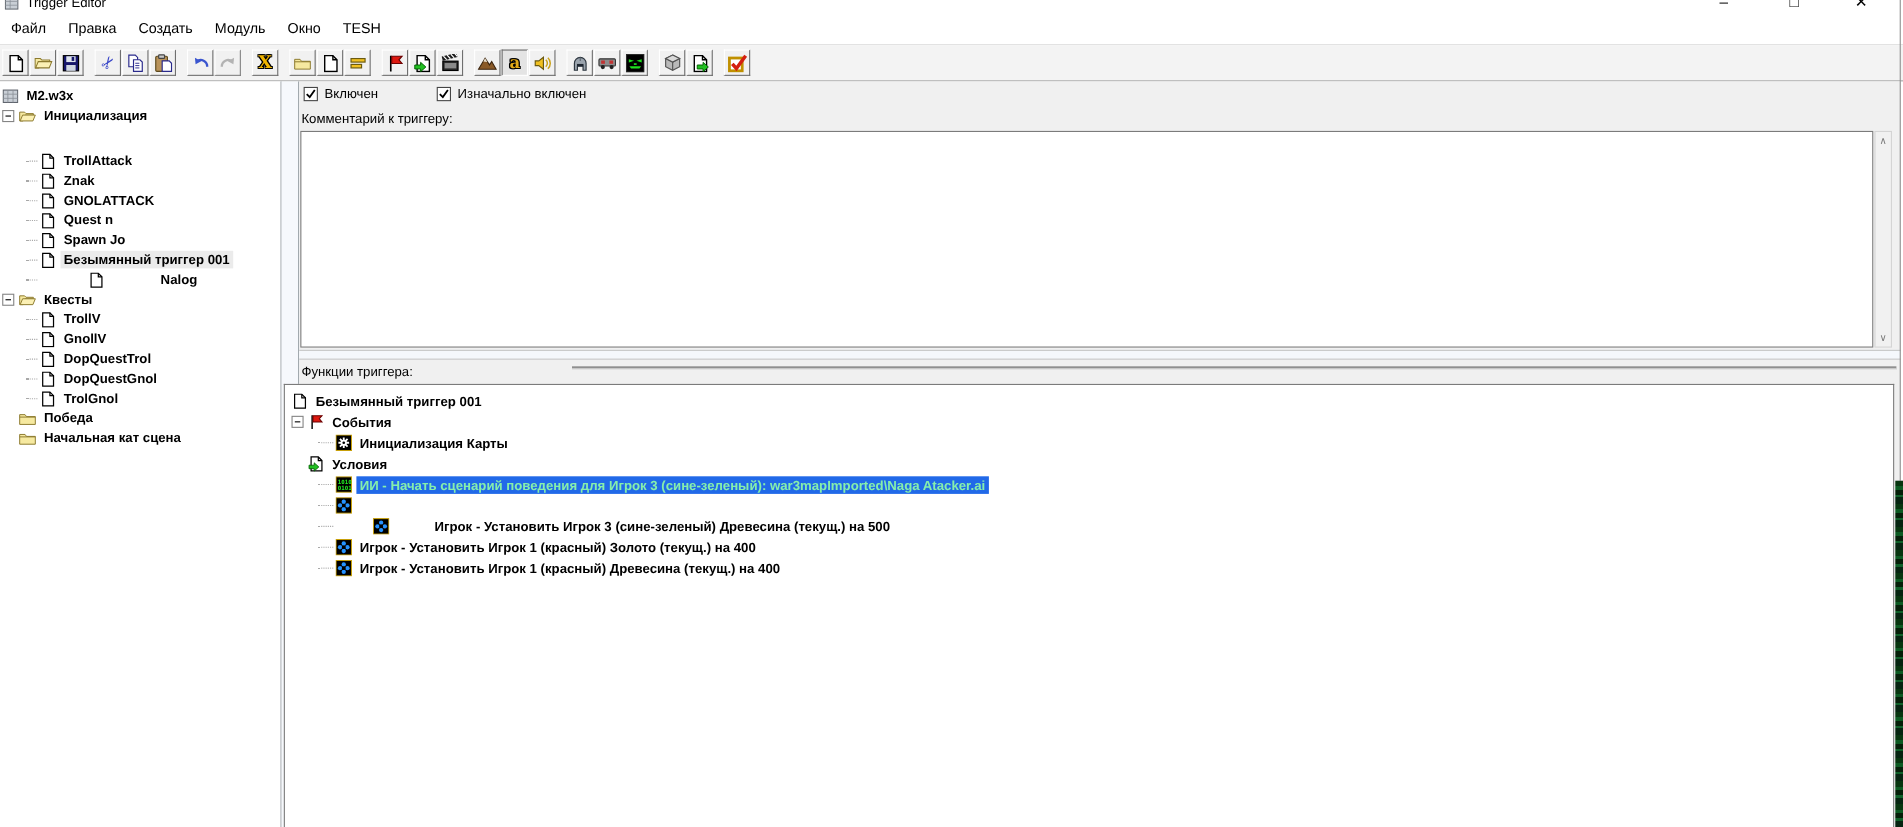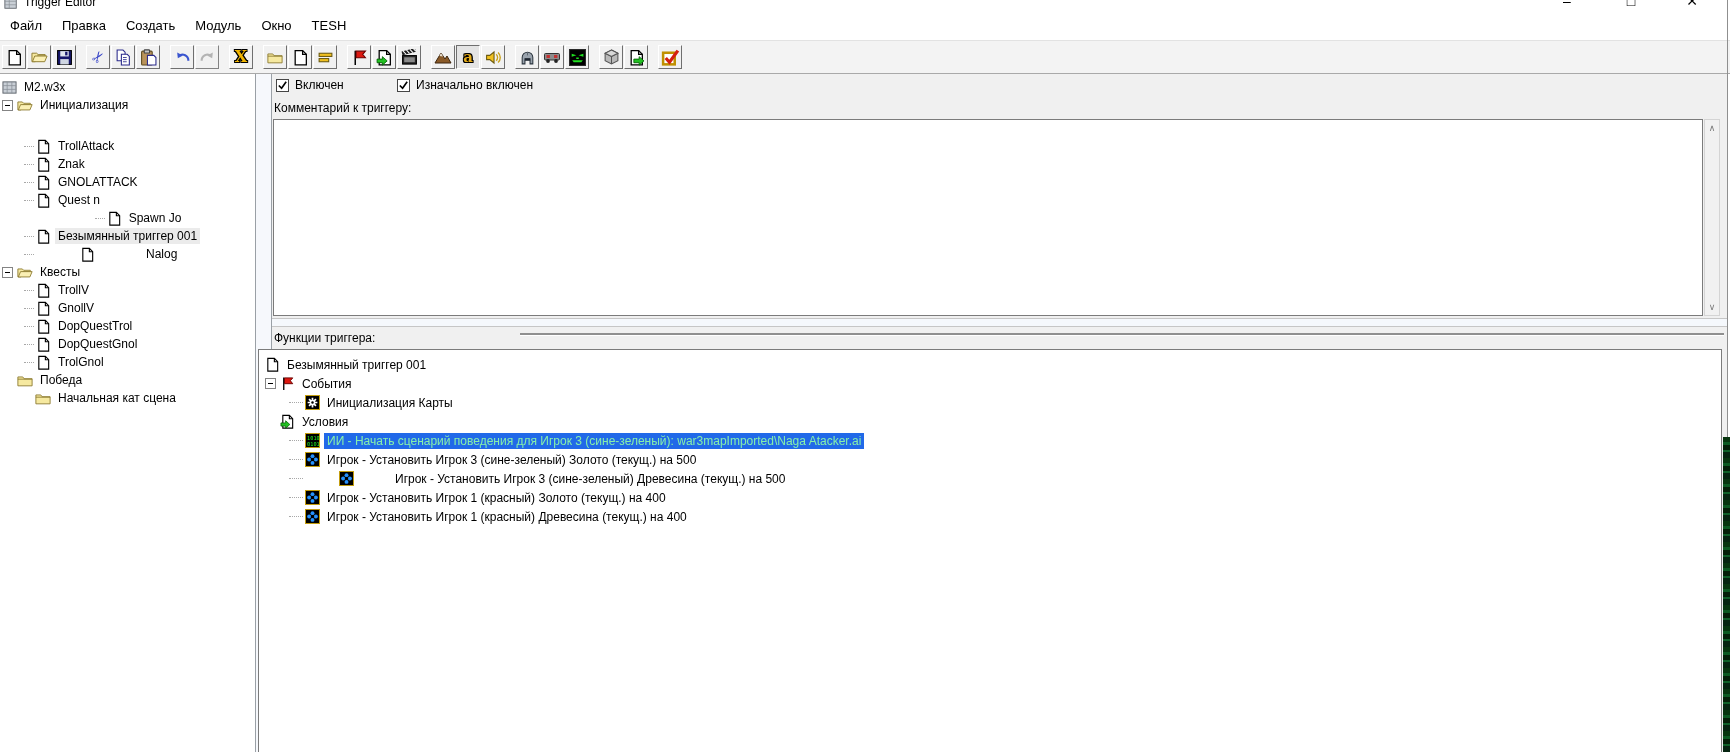--- a/index.html
+++ b/index.html
@@ -39,21 +39,21 @@
   .comment-box{position:absolute;left:273px;top:119px;width:1430px;height:197px;background:#fff;border:1px solid #7b7b7b;box-sizing:border-box;resize:none;font-family:"Liberation Sans",sans-serif;font-size:12px;outline:none;}
   .vscroll{position:absolute;left:1704px;top:119px;width:16px;height:197px;background:#f1f1f1;border:1px solid #d4d4d4;box-sizing:border-box;}
   .vscroll .arr{position:absolute;left:0;width:14px;text-align:center;font-size:9px;color:#7a7a7a;line-height:14px;}
   .hsplit{position:absolute;left:272px;top:318px;width:1456px;height:9px;background:#f5f8fc;border-top:1px solid #c6c6c6;border-bottom:1px solid #c6c6c6;box-sizing:border-box;}
   .groove{position:absolute;left:520px;top:333px;width:1204px;height:2px;background:#8f8f8f;border-bottom:1px solid #ffffff;}
 
   
   .fn-tree{position:absolute;left:258px;top:349px;width:1464px;height:403px;background:#fff;border:1px solid #7b7b7b;border-bottom:none;box-sizing:border-box;overflow:hidden;padding-top:5px;}
 
   
-  .trow{display:flex;align-items:center;white-space:nowrap;cursor:default;}
+  .trow{display:flex;align-items:center;white-space:nowrap;cursor:default;font-weight:bold;}
   .trow .ticon{display:inline-flex;align-items:center;justify-content:center;flex:none;margin-right:4px;}
   .trow .tlabel{font-size:12px;color:#000;padding:1px 3px;}
   .trow .tlabel.sel-inactive{background:#ebebeb;}
   .trow .tlabel.sel-active{background:#2169e8;color:#86efac;}
   .expander{width:11px;height:11px;background:#fff;border:1px solid #848484;box-sizing:border-box;position:relative;flex:none;margin-right:4px;}
   .expander::after{content:"";position:absolute;left:2px;top:4px;width:5px;height:1px;background:#000;}
   .spacer{display:inline-block;flex:none;}
   .conn{display:inline-block;flex:none;border-top:1px dotted #a8a8a8;height:0;margin-right:2px;}
 
   
@@ -370,21 +370,21 @@
       <div class="trow" style="height: 18px; padding-left: 24px;">
         <span class="conn" style="width: 10px;"></span>
         <span class="ticon">
           <svg viewBox="0 0 16 16" width="15" height="15">
             <path d="M3 1.5h7l3.5 3.5v10H3z" fill="#fff" stroke="#000" stroke-width="1.2"></path>
             <path d="M10 1.5v3.5h3.5" fill="none" stroke="#000" stroke-width="1.2"></path>
           </svg>
         </span>
         <span class="tlabel">Quest n</span>
       </div>
-      <div class="trow" style="height: 18px; padding-left: 24px; justify-content: center;">
+      <div class="trow" style="height: 18px; padding-left: 24px;">
         <span class="conn" style="width: 10px;"></span>
         <span class="ticon">
           <svg viewBox="0 0 16 16" width="15" height="15">
             <path d="M3 1.5h7l3.5 3.5v10H3z" fill="#fff" stroke="#000" stroke-width="1.2"></path>
             <path d="M10 1.5v3.5h3.5" fill="none" stroke="#000" stroke-width="1.2"></path>
           </svg>
         </span>
         <span class="tlabel">Spawn Jo</span>
       </div>
       <div class="trow" style="height: 18px; padding-left: 24px;">
@@ -470,21 +470,21 @@
       <div class="trow" style="height: 18px; padding-left: 2px;">
         <span class="spacer" style="width: 15px;"></span>
         <span class="ticon">
           <svg viewBox="0 0 18 14" width="16" height="13">
             <path d="M1 3h5.5l1.5 2H17v8H1z" fill="#f6e9a0" stroke="#8c7a2e"></path>
             <path d="M1 5.5h16" stroke="#8c7a2e"></path>
           </svg>
         </span>
         <span class="tlabel">Победа</span>
       </div>
-      <div class="trow" style="height: 18px; padding-left: 20px; text-align: center;">
+      <div class="trow" style="height: 18px; padding-left: 2px; text-align: center;">
         <span class="spacer" style="width: 15px;"></span>
         <span class="ticon">
           <svg viewBox="0 0 18 14" width="16" height="13">
             <path d="M1 3h5.5l1.5 2H17v8H1z" fill="#f6e9a0" stroke="#8c7a2e"></path>
             <path d="M1 5.5h16" stroke="#8c7a2e"></path>
           </svg>
         </span>
         <span class="tlabel">Начальная кат сцена</span>
       </div>
     </div>
@@ -583,21 +583,20 @@
             <rect x="0.5" y="0.5" width="15" height="15" fill="#000" stroke="#c8a00a"></rect>
             <g fill="#2592ff">
               <circle cx="8" cy="4.4" r="2.1"></circle>
               <circle cx="4.4" cy="8" r="2.1"></circle>
               <circle cx="11.6" cy="8" r="2.1"></circle>
               <circle cx="8" cy="11.6" r="2.1"></circle>
             </g>
             <circle cx="8" cy="8" r="1.7" fill="#000"></circle>
           </svg>
         </span>
-        <span class="tlabel">Игрок - Установить Игрок 3 (сине-зеленый) Золото (текущ.) на 500</span>
       </div>
       <div class="trow" style="height: 19px; padding-left: 30px; gap: 34px;">
         <span class="conn" style="width: 14px;"></span>
         <span class="ticon">
           <svg viewBox="0 0 16 16" width="15" height="15">
             <rect x="0.5" y="0.5" width="15" height="15" fill="#000" stroke="#c8a00a"></rect>
             <g fill="#2592ff">
               <circle cx="8" cy="4.4" r="2.1"></circle>
               <circle cx="4.4" cy="8" r="2.1"></circle>
               <circle cx="11.6" cy="8" r="2.1"></circle>

